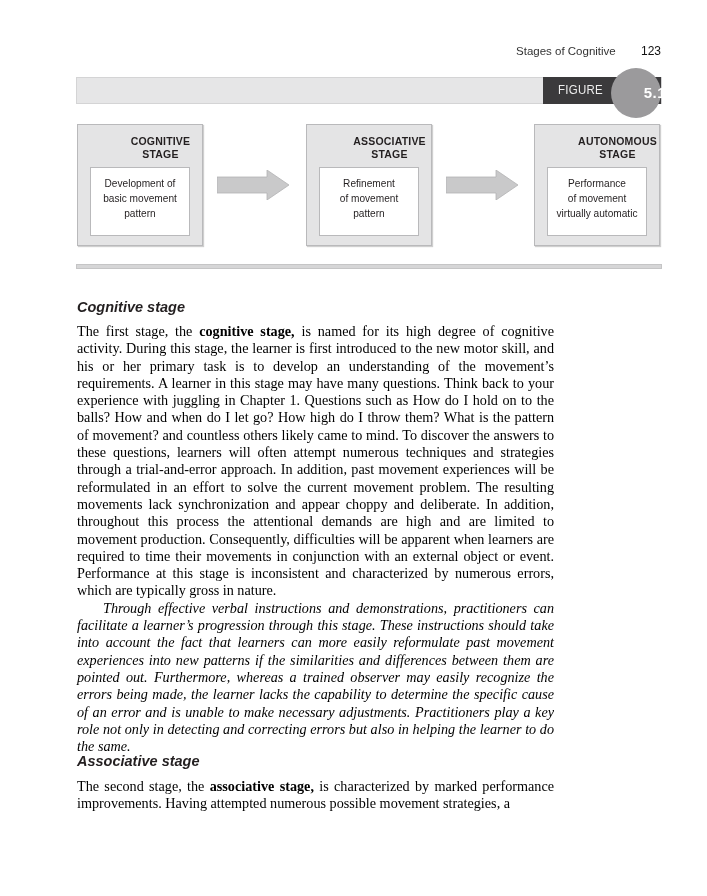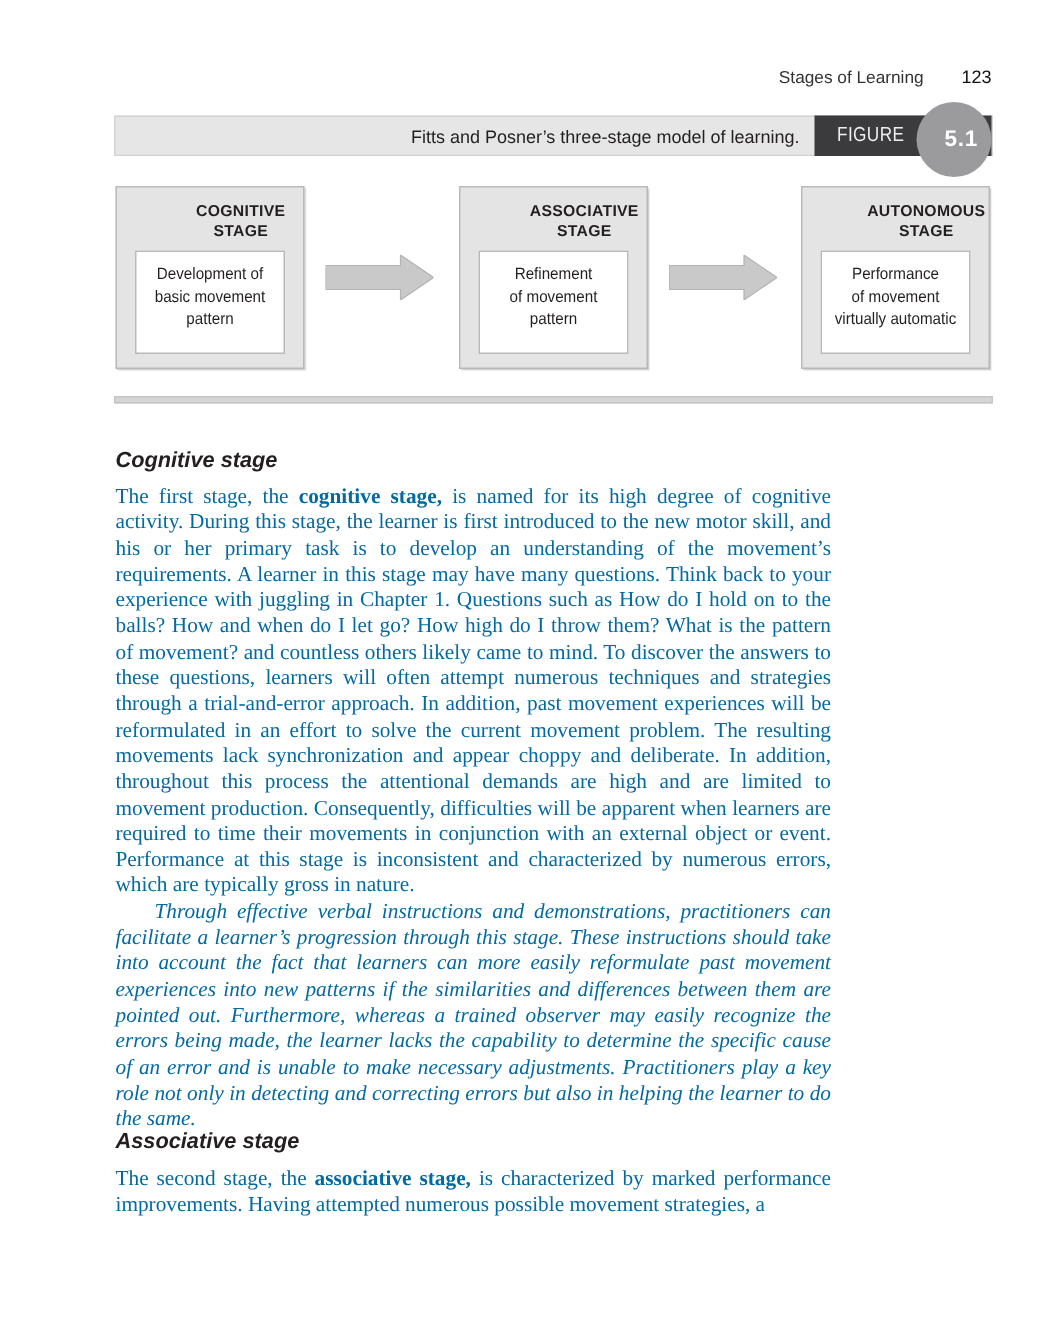--- a/index.html
+++ b/index.html
@@ -21,41 +21,40 @@
   .stage { position:absolute; top:124px; width:126px; height:122px; background:#e4e4e5; border:1px solid #b9b9bb; box-sizing:border-box; box-shadow:1px 1px 1px #cfcfcf; }
   .stage .title { position:absolute; top:10px; left:0; right:0; text-align:center; font-size:10.5px; font-weight:bold; line-height:13px; color:#231f20; letter-spacing:0.2px;padding-left:41px; }
   .stage .inner { position:absolute; left:12px; right:12px; top:42px; height:69px; background:#fff; border:1px solid #b9b9bb; box-sizing:border-box; }
   .stage .desc { position:absolute; top:8px; left:0; right:0; text-align:center; font-size:11px; line-height:15px; color:#231f20; transform:scaleX(0.92); }
 
   .arrow { position:absolute; top:170px; width:72px; height:30px; }
 
   .rule { position:absolute; left:76px; top:264px; width:586px; height:5px; background:#d6d6d7; border:1px solid #c5c5c6; box-sizing:border-box; }
 
   .h2 { position:absolute; left:77px; font-size:14.5px; font-weight:bold; font-style:italic; color:#231f20; }
-  .para { position:absolute; left:77px; width:477px; font-size:14.2px; line-height:17.3px; text-align:justify; color:#0369a1; }
+  .para { position:absolute; left:77px; width:477px; font-size:14.2px; line-height:17.3px; text-align:justify; color:#000000; }
   .para p { margin:0; text-align:justify; }
   .para .indent { text-indent:26px;font-style:italic; }
   .para b { font-weight:bold; }
 </style>
 </head>
 <body>
 
 <div class="running-head sans">
-  <span class="sect">Stages of Learning</span>
+  <span class="sect">Stages of Cognitive</span>
   <span class="pg">123</span>
 </div>
 
 <div class="fig-bar sans">
-  <span class="fig-caption">Fitts and Posner’s three-stage model of learning.</span>
   <div class="fig-label">
     <span class="word">FIGURE</span>
   </div>
 </div>
 <div class="fig-circle" style="right:46px;"></div>
-<span class="fig-num sans" style="right:55px;padding-left:20px;">5.1</span>
+<span class="fig-num sans" style="right:41px;padding-left:20px;">5.1</span>
 
 <div class="stage sans" style="left:77px;">
   <div class="title">
     <div>COGNITIVE</div>
     <div>STAGE</div>
   </div>
   <div class="inner">
     <div class="desc">
       <div>Development of</div>
       <div>basic movement</div>

